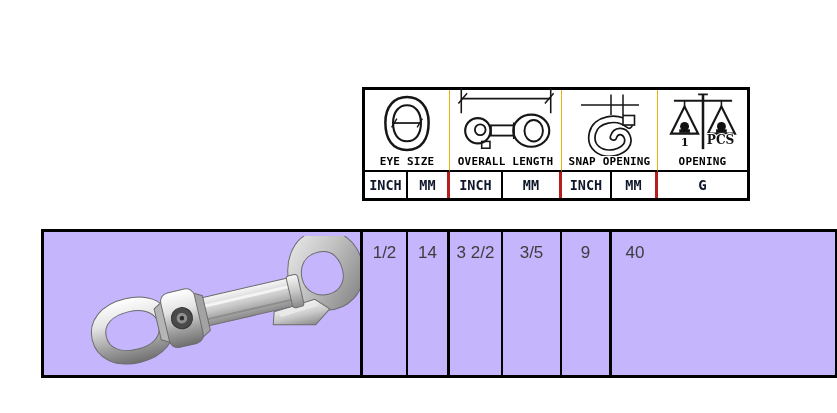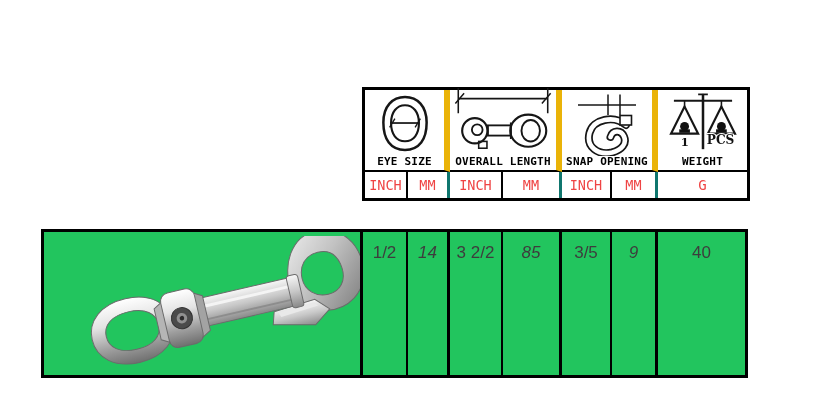--- a/index.html
+++ b/index.html
@@ -6,45 +6,45 @@
   .screen{position:relative;width:837px;height:413px;background:#fff;
           font-family:"Liberation Sans",sans-serif;overflow:hidden;}
 
   
   .spec-header{position:absolute;left:362px;top:87px;width:388px;height:114px;
                box-sizing:border-box;border:3px solid #000;display:grid;
                grid-template-columns:43px 42px 53px 59px 50px 46px 1fr;
                grid-template-rows:82px 1fr;background:#fff;}
   .cat{grid-row:1;display:flex;flex-direction:column;align-items:center;
        justify-content:flex-end;box-sizing:border-box;
-       border-bottom:2px solid #000;border-right:6px solid #eab308;padding-bottom:3px;}
+       border-bottom:2px solid #000;border-right:1px solid #eab308;padding-bottom:3px;}
   .cat.last{border-right:none;}
   .iconwrap{flex:1;display:flex;align-items:center;justify-content:center;width:100%;}
   .catlabel{font-family:"DejaVu Sans Mono",monospace;font-weight:bold;font-size:11px;
             letter-spacing:.2px;color:#000;white-space:nowrap;line-height:1;}
   .unit{grid-row:2;display:flex;align-items:center;justify-content:center;
         box-sizing:border-box;font-family:"DejaVu Sans Mono",monospace;
-        font-weight:normal;font-size:13.5px;color:#ef4444;}
+        font-weight:bold;font-size:13.5px;color:#0f172a;}
   .unit.thin{border-right:2px solid #000;}
-  .unit.thick{border-right:3px solid #0f766e;}
+  .unit.thick{border-right:3px solid #b91c1c;}
   .unit.last{border-right:none;font-size:14px;}
   .gc1{grid-column:1}.gc2{grid-column:2}.gc3{grid-column:3}.gc4{grid-column:4}
   .gc5{grid-column:5}.gc6{grid-column:6}.gc7{grid-column:7}
   .sp12{grid-column:1/3}.sp34{grid-column:3/5}.sp56{grid-column:5/7}.sp7{grid-column:7/8}
 
   
-  .data-box{position:absolute;left:41px;top:229px;width:707px;height:149px;
+  .data-box{position:absolute;left:41px;top:229px;width:797px;height:149px;
             box-sizing:border-box;border:3px solid #000;display:grid;
             grid-template-columns:319px 45px 42px 53px 59px 50px 46px 1fr;
-            background:#22c55e;}
+            background:#c4b5fd;}
   .photo-cell{position:relative;box-sizing:border-box;border-right:3px solid #000;overflow:hidden;}
   .val{box-sizing:border-box;padding-top:11px;text-align:center;
        font-size:17px;color:#3d3d3d;font-family:"Liberation Sans",sans-serif;}
   .val.thin{border-right:2px solid #000;}
-  .val.thick{border-right:3px solid #000;font-style:italic;}
+  .val.thick{border-right:3px solid #000;}
   .val.last{border-right:none;}
 
   .hdr-icon{display:block;}
   .product-svg{position:absolute;left:28px;top:4px;}
   svg text{font-family:"DejaVu Serif",serif;}
 </style>
 </head>
 <body>
 
 <div class="screen">
@@ -104,21 +104,21 @@
           <path d="M23,16 L9,44 H37 Z" stroke="#161616" stroke-width="2.2"></path>
           <path d="M61,16 L47,44 H75 Z" stroke="#161616" stroke-width="2.2"></path>
           <circle cx="23" cy="36.5" r="4.6" fill="#111"></circle>
           <rect x="17.5" y="39.5" width="11" height="3.6" fill="#111"></rect>
           <circle cx="61" cy="36.5" r="4.6" fill="#111"></circle>
           <rect x="55.5" y="39.5" width="11" height="3.6" fill="#111"></rect>
           <text x="19" y="57" font-size="12" font-weight="bold" fill="#111" paint-order="stroke" stroke="#fff" stroke-width="2">1</text>
           <text x="46" y="55" font-size="12.5" font-weight="bold" fill="#111" paint-order="stroke" stroke="#fff" stroke-width="2">PCS</text>
         </svg>
       </div>
-      <div class="catlabel">WEIGHT</div>
+      <div class="catlabel">OPENING</div>
     </div>
 
     <div class="unit gc1 thin">INCH</div>
     <div class="unit gc2 thick">MM</div>
     <div class="unit gc3 thin">INCH</div>
     <div class="unit gc4 thick">MM</div>
     <div class="unit gc5 thin">INCH</div>
     <div class="unit gc6 thick">MM</div>
     <div class="unit gc7 last">G</div>
   </div>
@@ -167,19 +167,18 @@
           <circle cx="113" cy="73" r="11" fill="#4a4a4a" stroke="#333"></circle>
           <circle cx="113" cy="73" r="5.5" fill="#909090" stroke="none"></circle>
           <circle cx="113" cy="73" r="2.4" fill="#2b2b2b" stroke="none"></circle>
         </g>
       </svg>
     </div>
 
     <div class="val thin">1/2</div>
     <div class="val thick">14</div>
     <div class="val thin">3 2/2</div>
-    <div class="val thick">85</div>
     <div class="val thin">3/5</div>
     <div class="val thick">9</div>
     <div class="val last">40</div>
   </div>
 
 </div>
 
 </body></html>

